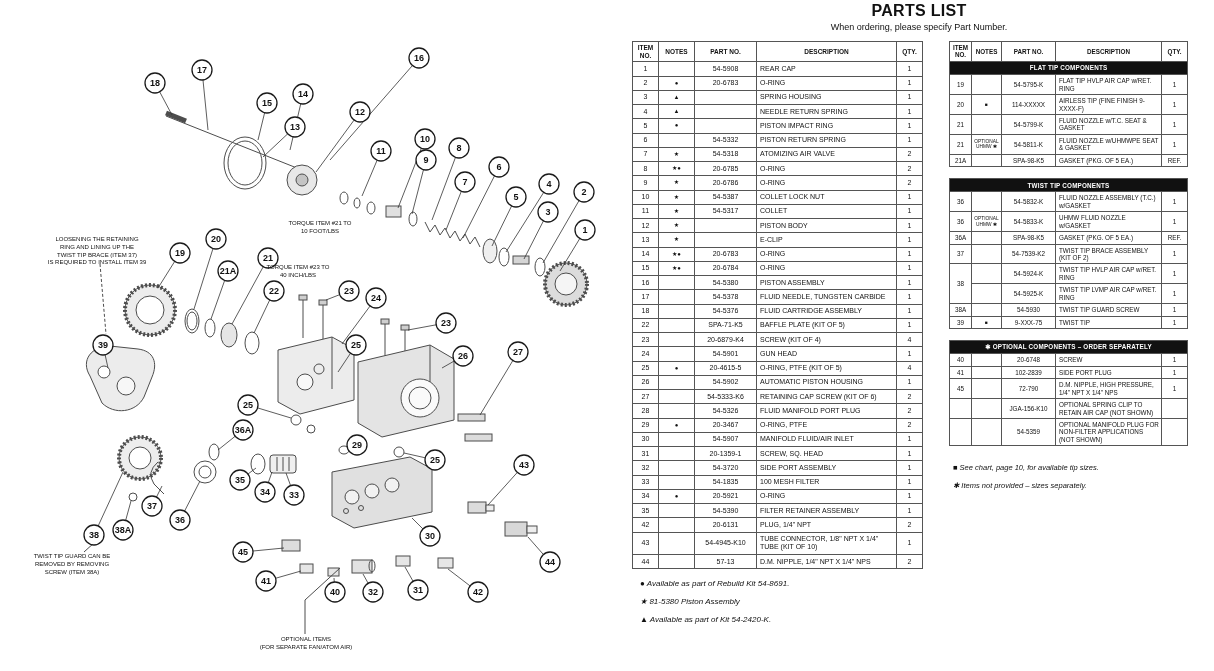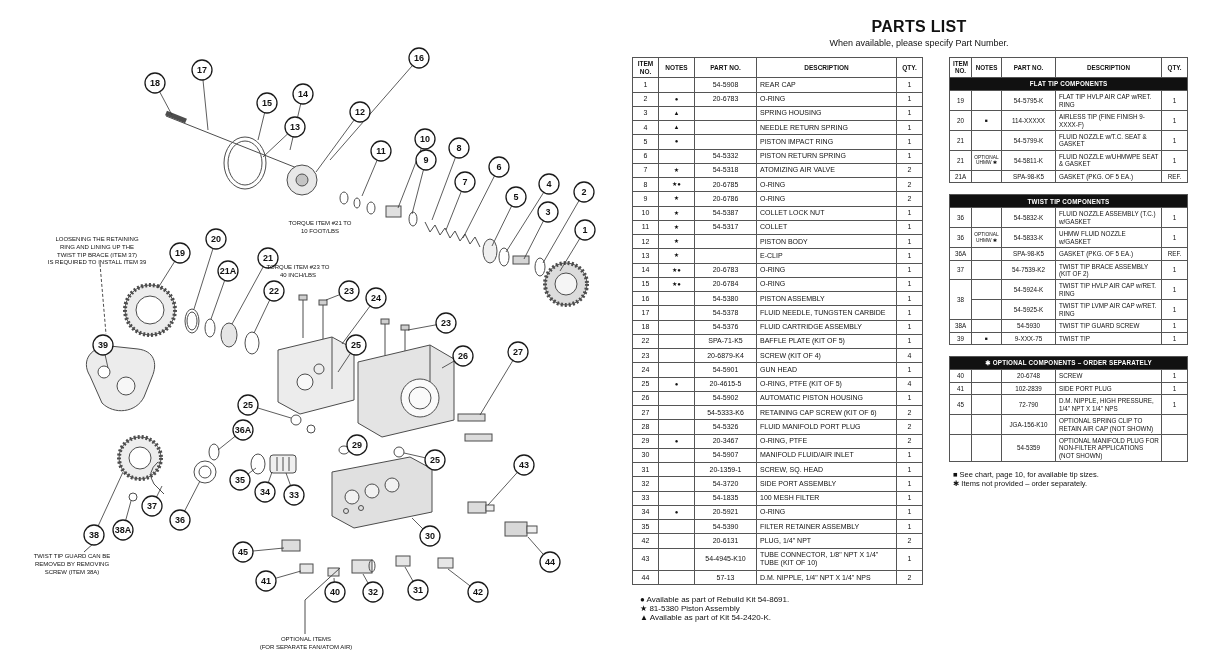--- a/index.html
+++ b/index.html
@@ -9,21 +9,21 @@
 
   
   .diagram{position:absolute;left:0;top:0;width:635px;height:671px}
   .diagram svg{position:absolute;left:0;top:0}
   .diagram-note{position:absolute;font-size:6px;line-height:1.3;text-align:center;white-space:pre-line;color:#111}
   .leader{stroke:#333;stroke-width:.8;fill:none}
   .callout-circle{fill:#fff;stroke:#1a1a1a;stroke-width:1.3}
   .callout-num{font-family:"Liberation Sans",sans-serif;font-size:9px;font-weight:bold;fill:#111;text-anchor:middle}
 
   
-  .right-panel{position:absolute;left:632px;top:18px;width:574px}
+  .right-panel{position:absolute;left:632px;top:2px;width:574px}
   .title{font-size:16px;font-weight:bold;text-align:center;letter-spacing:.3px}
   .subtitle{font-size:9px;text-align:center;margin-top:2px}
   .tables{display:flex;margin-top:9px;gap:26px;align-items:flex-start}
 
   table{border-collapse:collapse;table-layout:fixed}
   th,td{border:1px solid #555;font-size:7px;line-height:1.18;vertical-align:middle;overflow:hidden}
   th{font-weight:bold;text-align:center;white-space:pre-line;font-size:6.5px;padding:2px 1px}
   td{text-align:center;padding:2px}
   td.c-desc{text-align:left;padding-left:3px}
   td.c-notes{white-space:pre-line;font-size:6px}
@@ -44,21 +44,21 @@
   .rt .col-2{width:30px}
   .rt .col-3{width:54px}
   .rt .col-4{width:106px}
   .rt .col-5{width:26px}
 
   .right-col{display:flex;flex-direction:column;width:238px}
   #flat-tip-table{margin-bottom:11px}
   #twist-tip-table{margin-bottom:11px}
 
   .footnotes{margin-top:10px;padding-left:8px}
-  .footnote{font-size:8px;margin-top:0}
+  .footnote{font-size:8px;font-style:italic;margin-top:9px}
   #right-footnotes{padding-left:4px;margin-top:8px}
   #right-footnotes .footnote{font-size:7.5px}
 </style>
 </head>
 <body>
 
 <div class="page">
 
   <div class="diagram">
     <svg width="635" height="671" viewBox="0 0 635 671">
@@ -435,21 +435,21 @@
         <div class="diagram-note" style="left: 16px; top: 553px; width: 112px;">TWIST TIP GUARD CAN BE
 REMOVED BY REMOVING
 SCREW (ITEM 38A)</div>
         <div class="diagram-note" style="left: 238px; top: 636px; width: 136px;">OPTIONAL ITEMS
 (FOR SEPARATE FAN/ATOM AIR)</div>
       </div>
   </div>
 
   <div class="right-panel">
     <div class="title">PARTS LIST</div>
-    <div class="subtitle">When available, please specify Part Number.</div>
+    <div class="subtitle">When ordering, please specify Part Number.</div>
 
     <div class="tables">
 
       <div>
         <table id="main-table">
           <colgroup>
               <col class="col-1">
               <col class="col-2">
               <col class="col-3">
               <col class="col-4">
@@ -891,19 +891,19 @@
                 <td class="c-item"></td>
                 <td class="c-notes"></td>
                 <td class="c-part">54-5359</td>
                 <td class="c-desc">OPTIONAL MANIFOLD PLUG FOR NON-FILTER APPLICATIONS (NOT SHOWN)</td>
                 <td class="c-qty"></td>
               </tr>
             </tbody>
         </table>
         <div class="footnotes" id="right-footnotes">
             <div class="footnote">■ See chart, page 10, for available tip sizes.</div>
-            <div class="footnote">✱ Items not provided – order separately.</div>
+            <div class="footnote">✱ Items not provided – sizes separately.</div>
           </div>
       </div>
 
     </div>
   </div>
 </div>
 
 </body></html>

